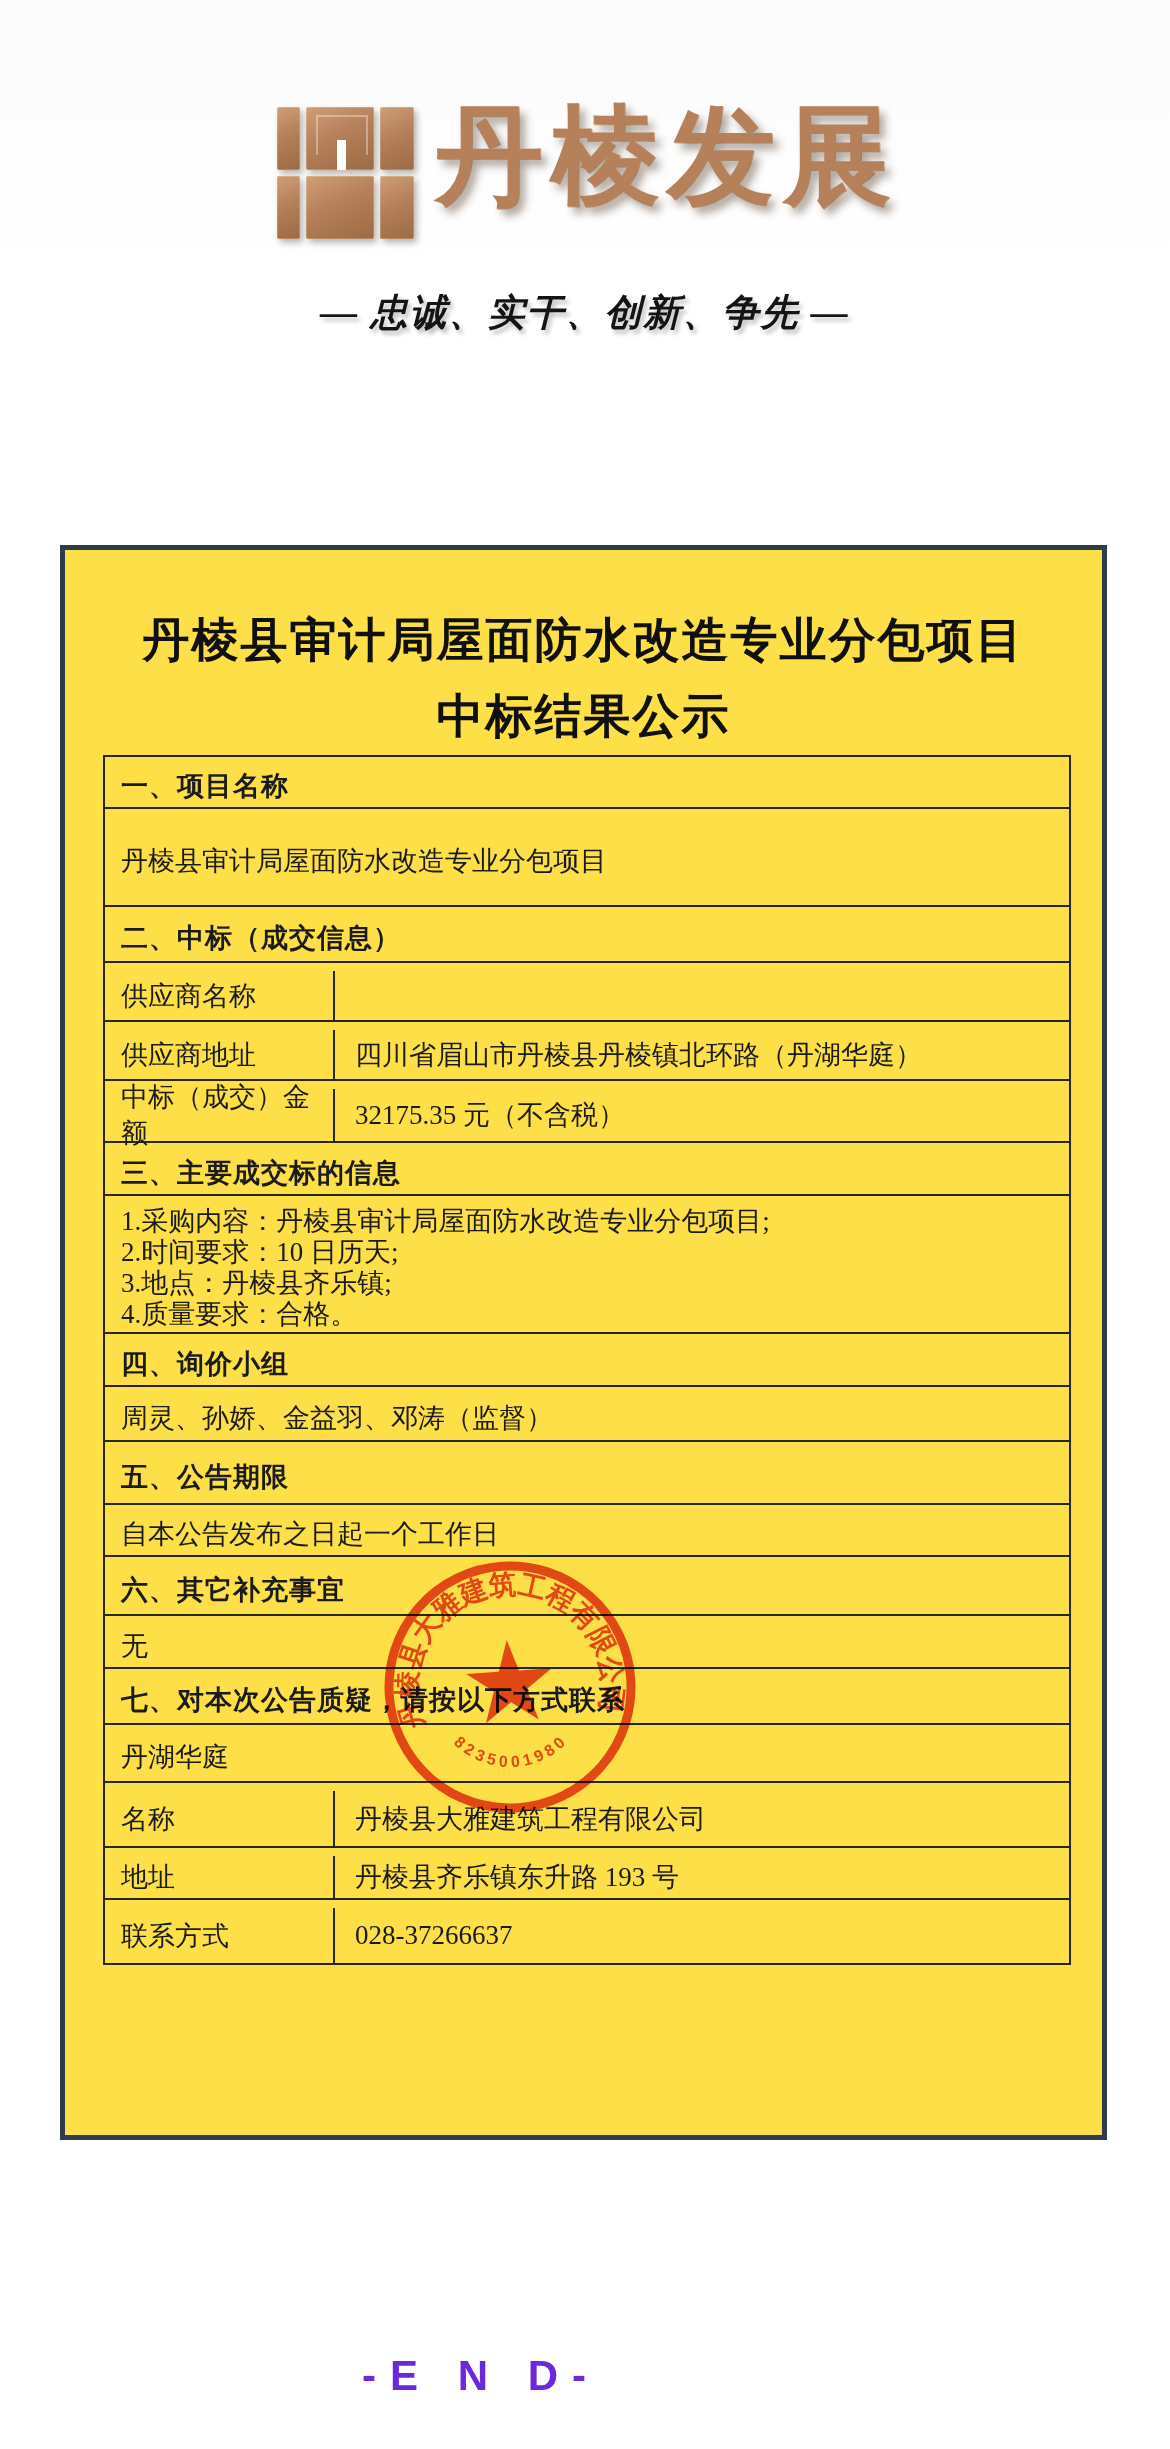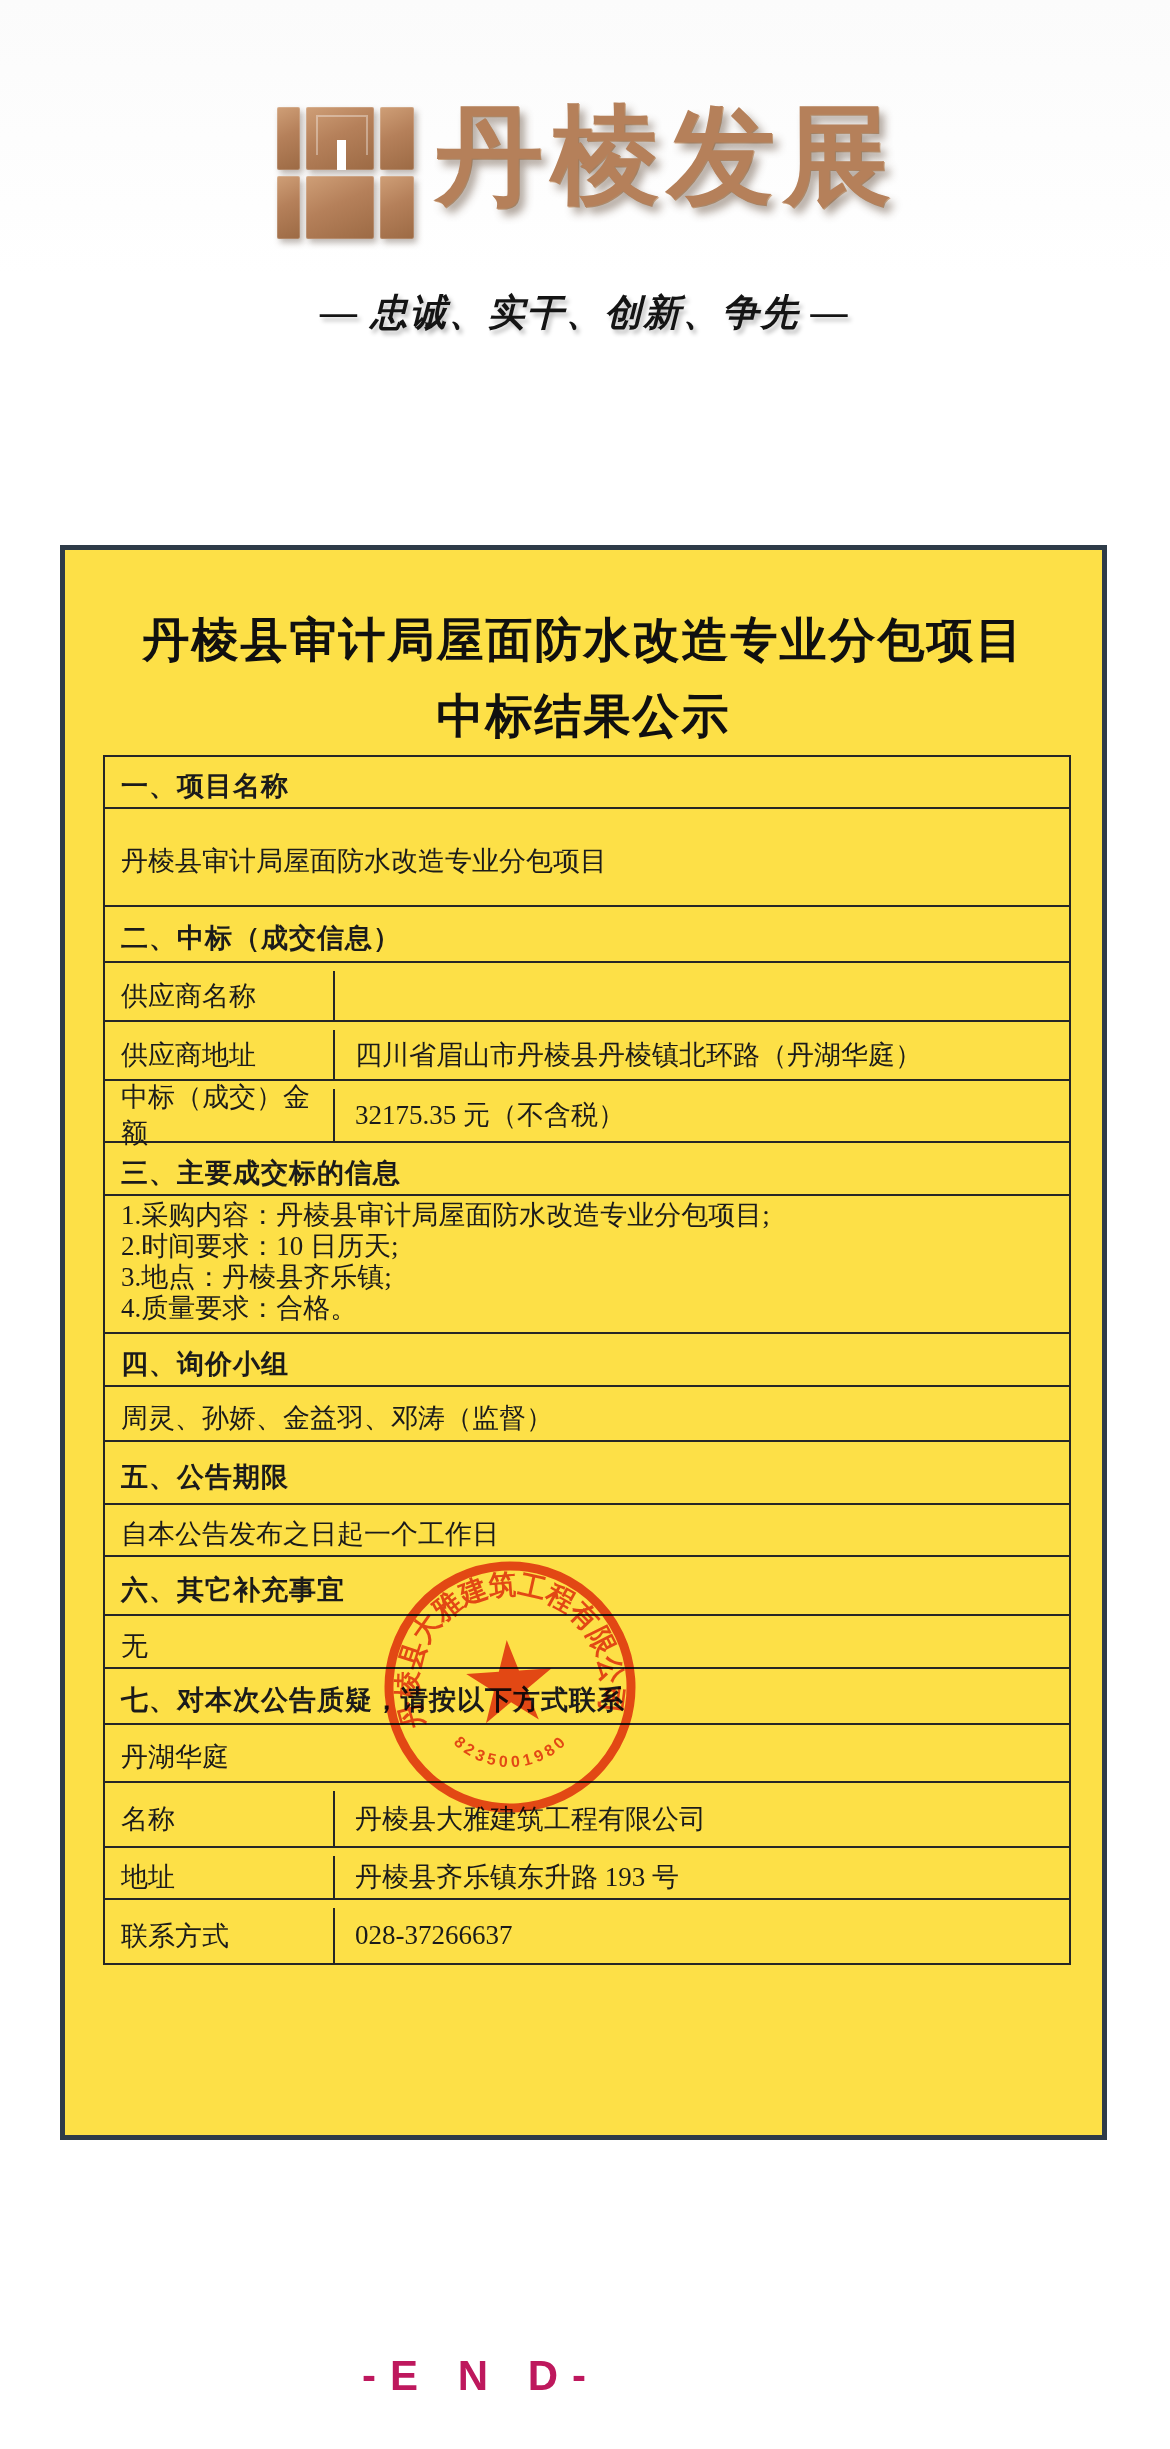--- a/index.html
+++ b/index.html
@@ -54,32 +54,32 @@
     font-size:27px;margin-top:8px;}
   .row:last-child{border-bottom:none;}
   .row.section{font-weight:bold;font-family:"Liberation Sans", sans-serif;
     padding-left:16px;letter-spacing:1px;}
   .row.full{font-family:"Liberation Serif", serif;padding-left:16px;}
   .row.kv{padding:0;}
   .row.kv .k{width:230px;align-self:stretch;display:flex;align-items:center;
     padding-left:16px;border-right:2px solid var(--table-border);
     font-family:"Liberation Serif", serif;}
   .row.kv .v{flex:1;padding-left:20px;font-family:"Liberation Serif", serif;}
-  .row.lines{align-items:flex-end;padding:8px 4px 8px 16px;}
+  .row.lines{align-items:center;padding:8px 4px 8px 16px;}
   .row.lines .ln{font-family:"Liberation Serif", serif;line-height:31px;font-size:27px;}
 
   
   .stamp{position:absolute;left:315px;top:1007px;width:260px;height:260px;
     color:var(--stamp-red);opacity:.85;mix-blend-mode:multiply;
     transform:rotate(-4deg);pointer-events:none;}
   .stamp svg{width:100%;height:100%;}
 
   
   .footer-end{position:absolute;top:2352px;left:0;width:962px;text-align:center;
-    font-size:42px;font-weight:bold;letter-spacing:14px;color:#be185d;
+    font-size:42px;font-weight:bold;letter-spacing:14px;color:#6d28d9;
     font-family:"Liberation Sans", sans-serif;}
 </style>
 </head>
 <body>
 
 <div class="brand-header">
   <div class="logo-mark">
     <div class="tile"></div>
     <div class="tile">
       <div class="notch2"></div>

